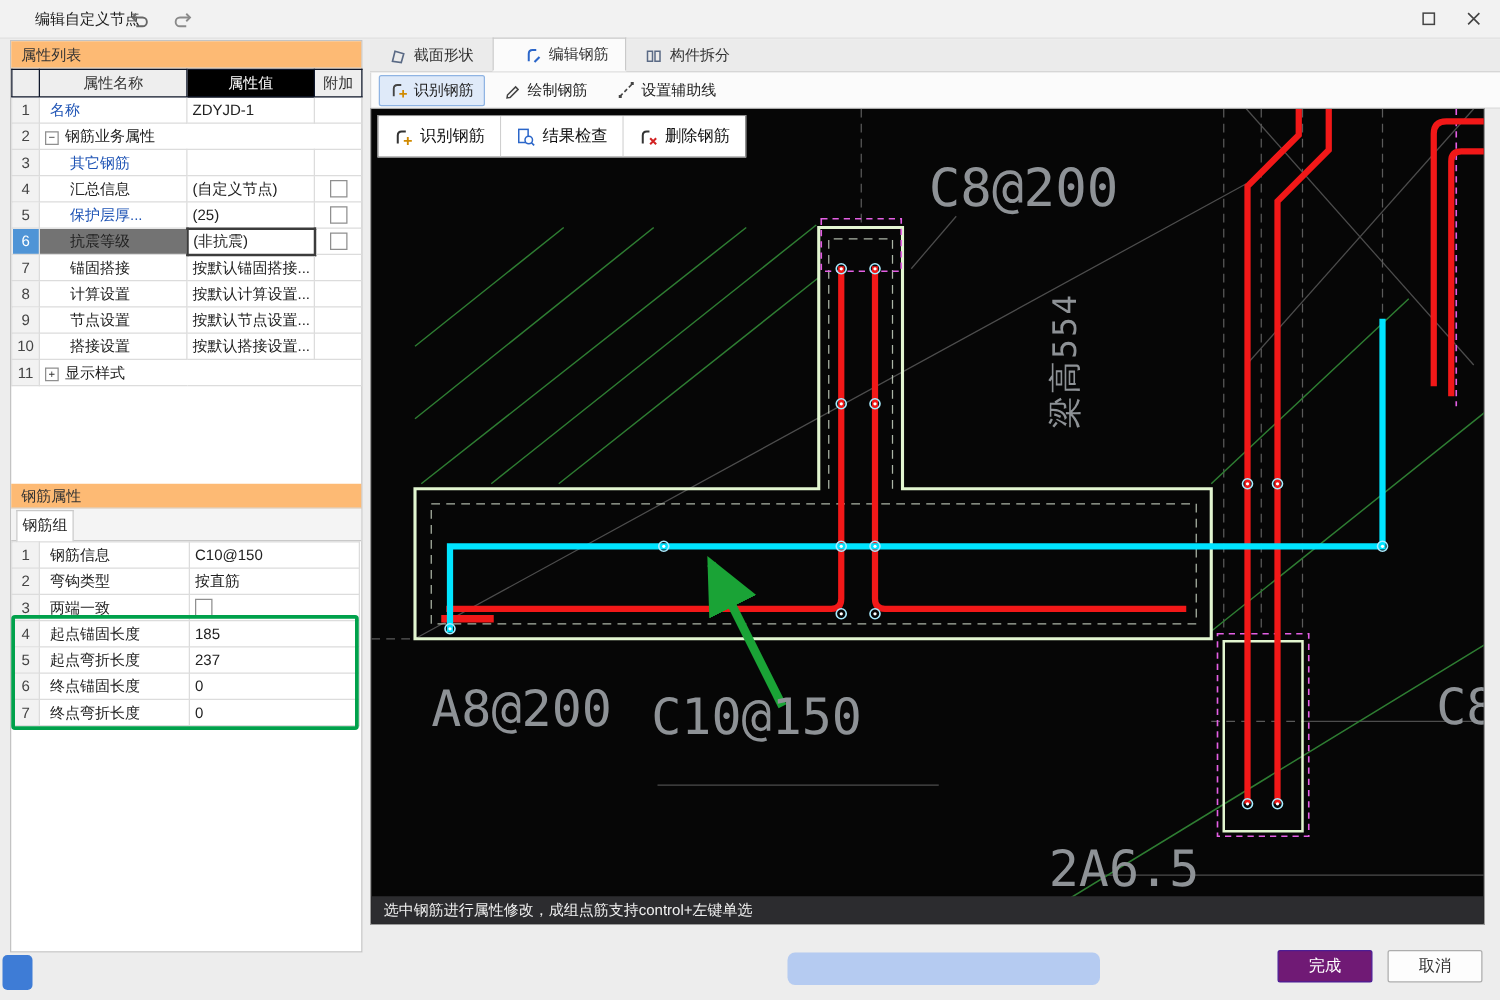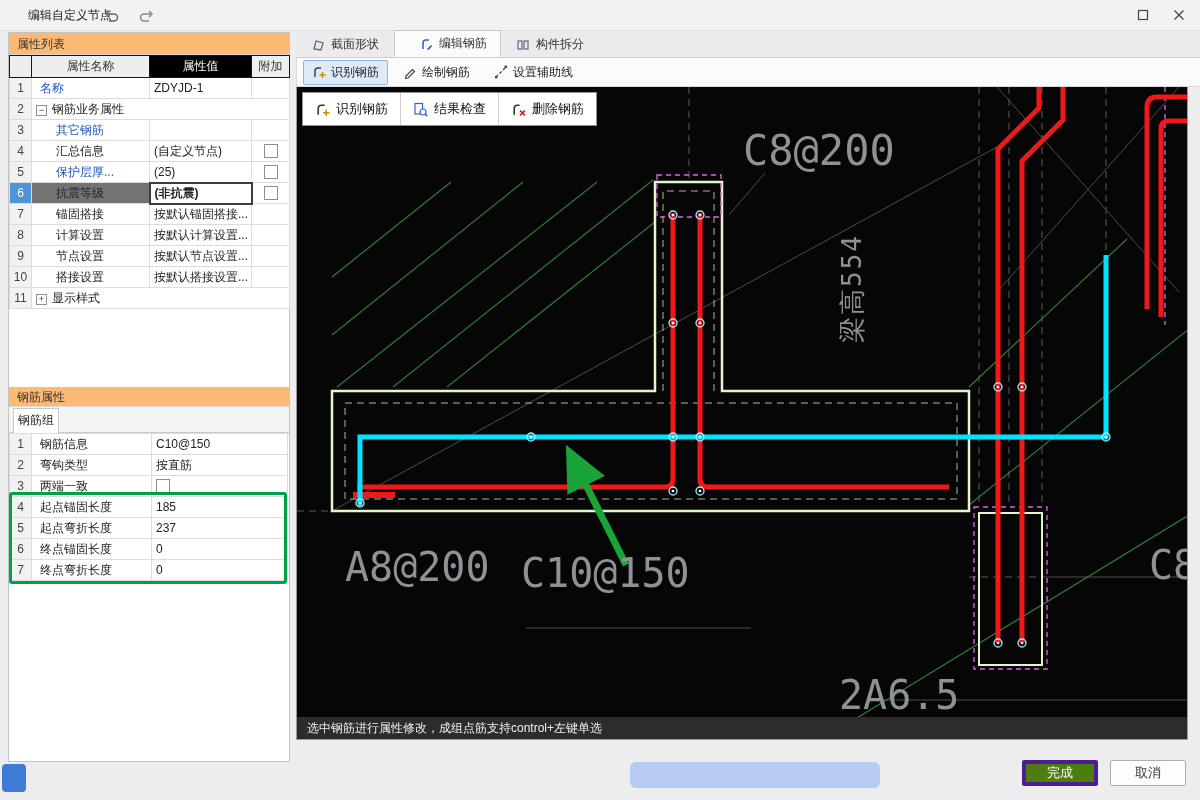--- a/index.html
+++ b/index.html
@@ -21,21 +21,21 @@
   .prop-table{position:absolute;left:0;top:22px;width:280px;}
   .prop-table th{background:#eeeeee;font-weight:normal;border:1px solid #0f172a;height:21px;padding:0;color:#333;}
   .prop-table th.valhead{background:#000000;color:#fff;}
   td{height:21px;border:1px solid #dcdcdc;padding:0 4px;overflow:hidden;white-space:nowrap;box-sizing:border-box;}
   td.num{background:#f2f2f2;text-align:center;padding:0;color:#444;}
   td.num.selnum{background:#4f94d6;color:#fff;}
   td.name.blue{color:#1f54b5;}
   td.name.ind1{padding-left:8px;} td.name.ind2{padding-left:24px;}
   td.group{padding-left:4px;}
   tr.sel td.name{background:#737373;}
-  td.val.editing{border:2px solid #3c3c3c;background:#fff;font-weight:bold;}
+  td.val.editing{border:2px solid #3c3c3c;background:#fff;}
   .expander{display:inline-block;width:9px;height:9px;line-height:8px;font-size:9px;text-align:center;border:1px solid #8f8f8f;background:#fff;margin-right:5px;color:#333;}
   .checkbox{display:inline-block;width:12px;height:12px;border:1px solid #8f8f8f;background:#fff;vertical-align:middle;}
   td.chk{text-align:center;padding:0;}
   
   .tabstrip{position:absolute;left:0;top:374px;width:100%;height:26px;border-bottom:1px solid #c9c9c9;background:#f4f4f4;box-sizing:border-box;}
   .tabstrip .tab{display:inline-block;margin-left:4px;margin-top:1px;height:24px;line-height:23px;padding:0 4px;background:#fff;border:1px solid #c9c9c9;border-bottom:1px solid #fff;cursor:pointer;}
   .rebar-table{position:absolute;left:0;top:400px;width:278px;}
   .green-box{position:absolute;left:0;top:459px;width:272px;height:86px;border:3px solid #00a14b;border-radius:3px;pointer-events:none;z-index:5;}
   
   .main{position:absolute;left:296px;top:32px;width:1052px;height:708px;}
@@ -45,21 +45,21 @@
   .main-toolbar{height:29px;background:#fbfbfb;border:1px solid #d9d9d9;border-top:none;display:flex;align-items:center;padding-left:6px;gap:6px;box-sizing:border-box;}
   .tbtn{display:flex;align-items:center;gap:5px;padding:3px 8px;border:1px solid transparent;border-radius:2px;cursor:pointer;color:#222;}
   .tbtn.active{background:#dfeaf9;border-color:#8fb4e3;}
   .canvas{position:relative;width:892px;height:653px;background:#060606;border:1px solid #9a9a9a;border-top:none;box-sizing:border-box;overflow:hidden;}
   .float-bar{position:absolute;top:5px;left:5px;display:flex;background:#fff;border:1px solid #8f8f8f;z-index:10;}
   .fbtn{display:flex;align-items:center;gap:6px;padding:7px 12px;border-right:1px solid #cfcfcf;font-size:13px;color:#111;cursor:pointer;background:#fff;}
   .fbtn:last-child{border-right:none;}
   .canvas-status{position:absolute;left:0;bottom:0;width:100%;height:22px;background:#2c2c2f;color:#f0f0f0;line-height:22px;padding-left:10px;font-size:12px;box-sizing:border-box;z-index:9;}
   
   .btn{position:absolute;top:760px;width:76px;height:26px;border-radius:2px;font-size:13px;display:flex;align-items:center;justify-content:center;cursor:pointer;box-sizing:border-box;}
-  .btn-finish{left:1022px;background:#4d7c0f;border:4px solid #4c1d95;color:#fff;}
+  .btn-finish{left:1022px;background:#701a75;border:1px solid #4c1d95;color:#fff;}
   .btn-cancel{left:1110px;background:#fdfdfd;border:1px solid #adadad;color:#333;}
   .blur-pill{position:absolute;left:630px;top:762px;width:250px;height:26px;background:rgba(125,170,245,0.5);border-radius:6px;}
   .corner-chip{position:absolute;left:2px;top:764px;width:24px;height:28px;background:#3e7cd6;border-radius:4px;}
   svg text{user-select:none;}
 </style>
 </head>
 <body>
 
 <div class="titlebar">
   <span class="title">编辑自定义节点</span>

